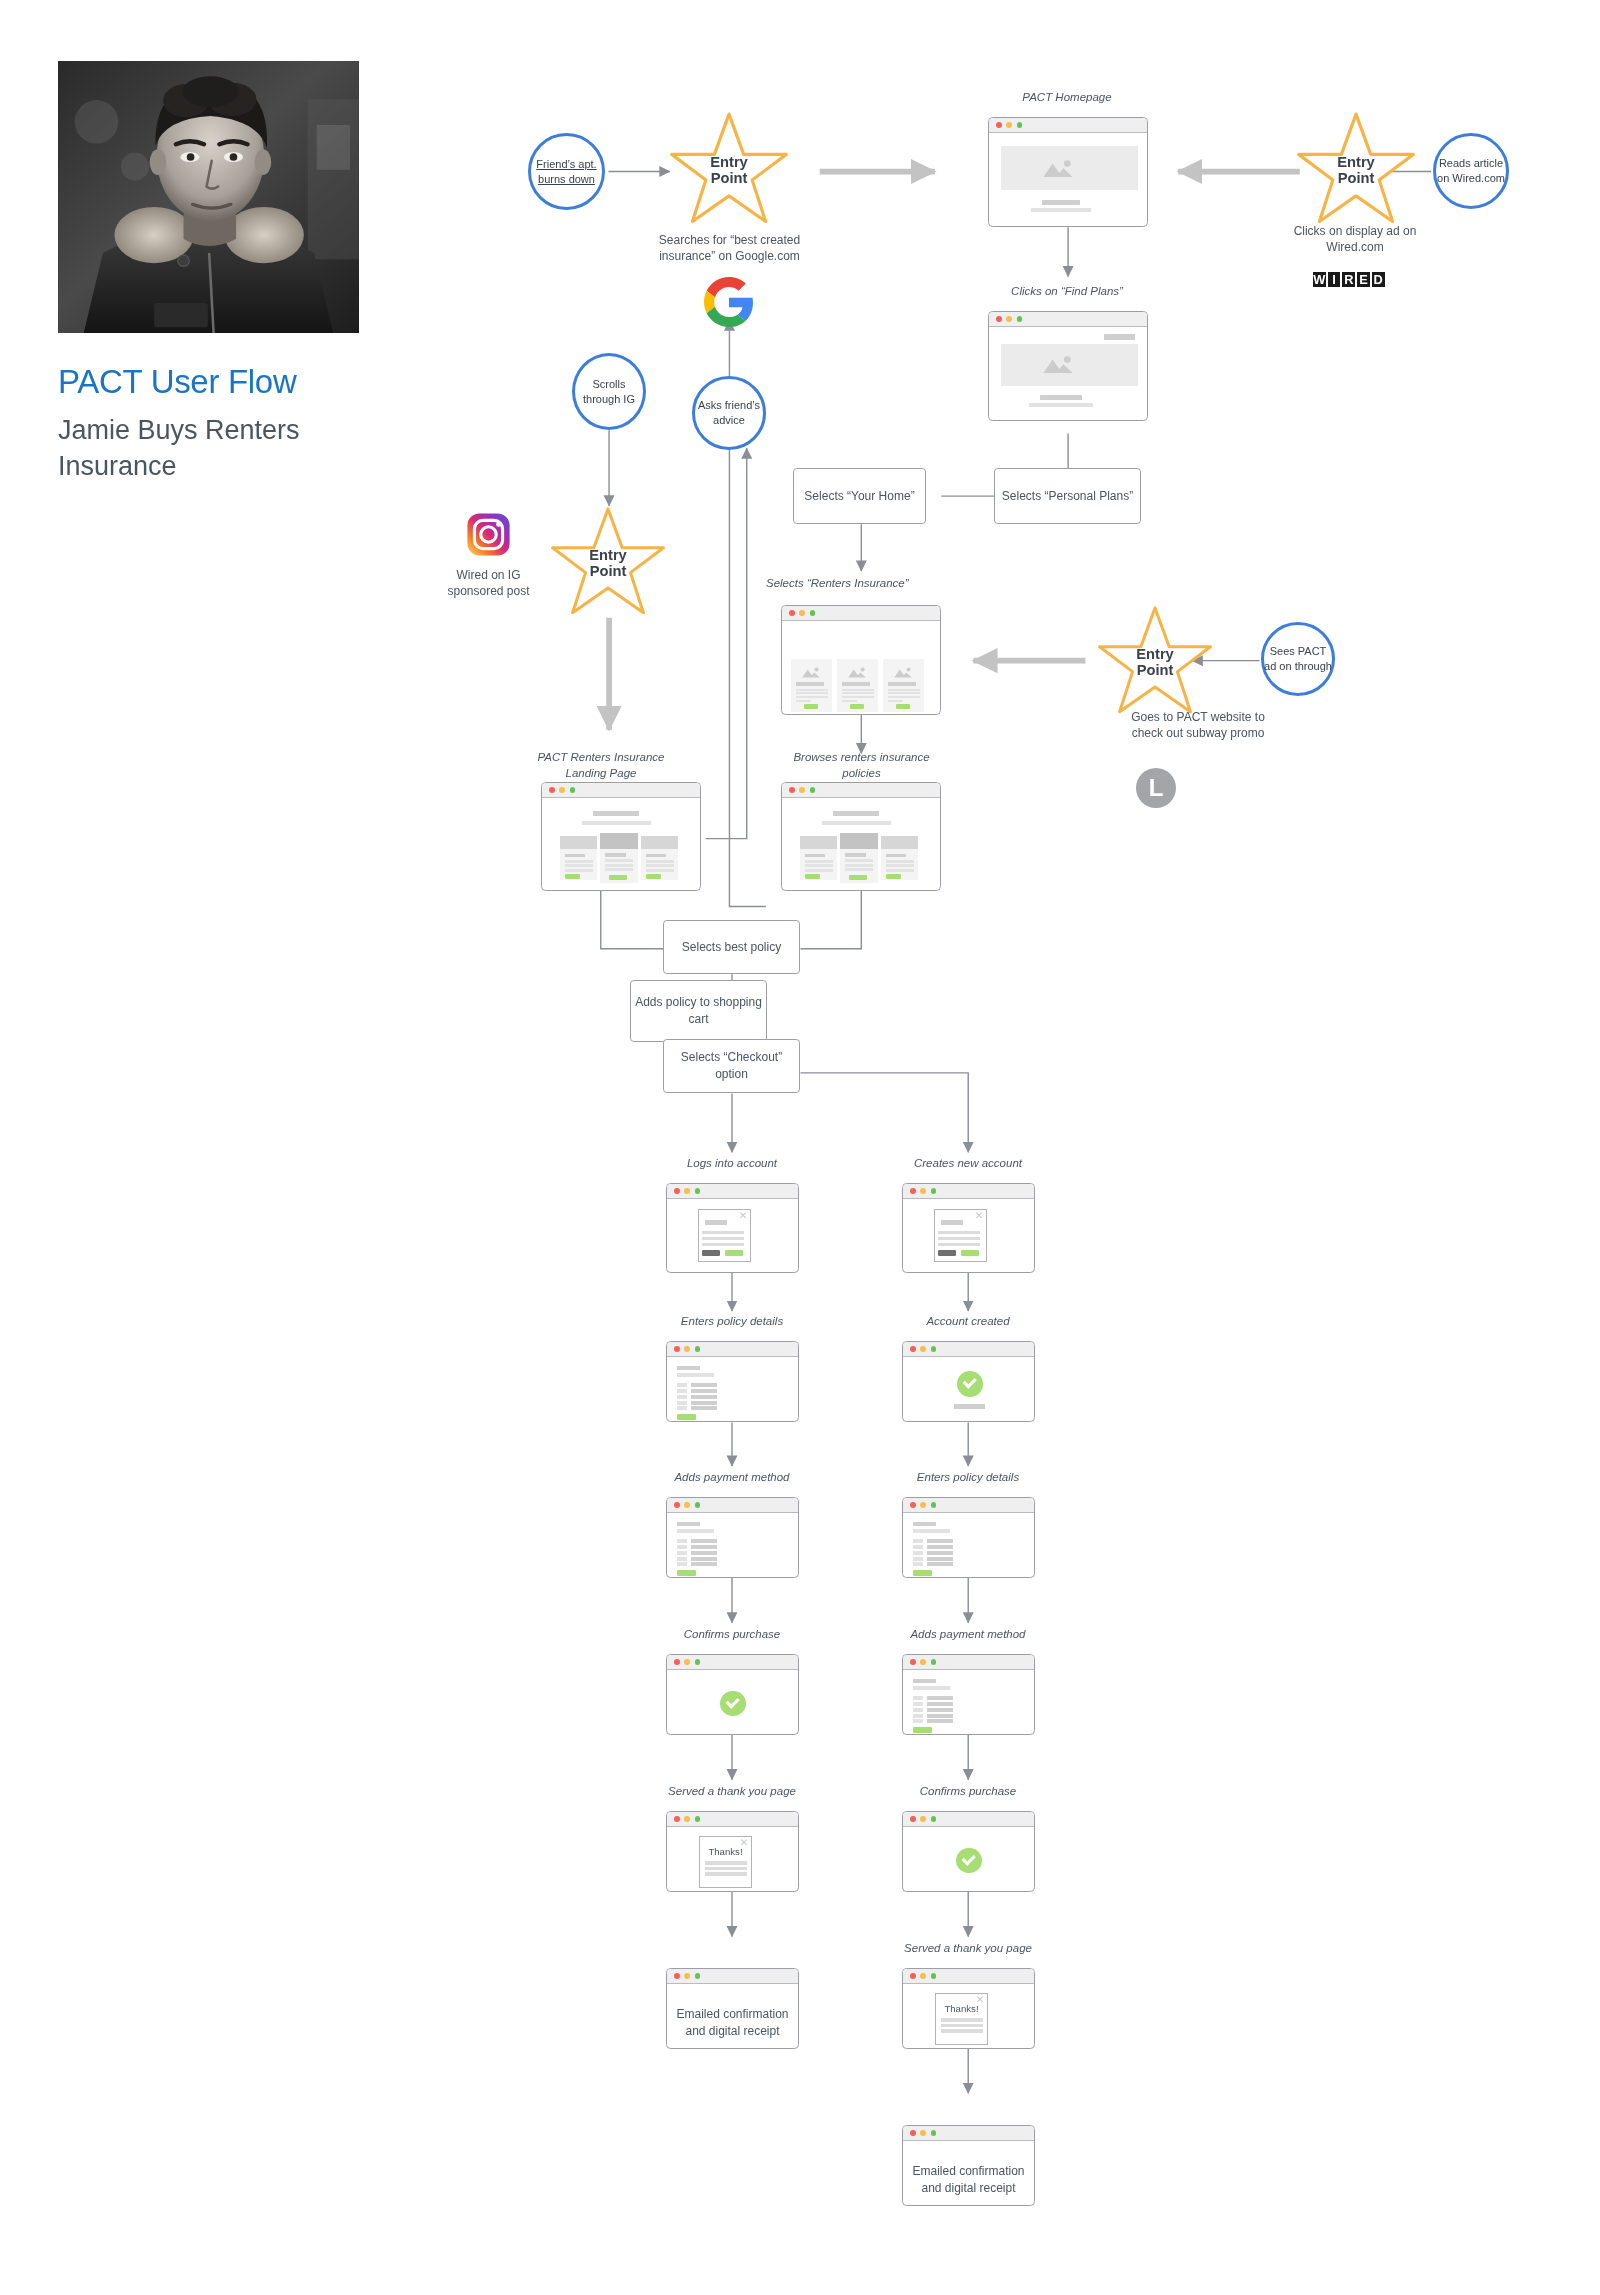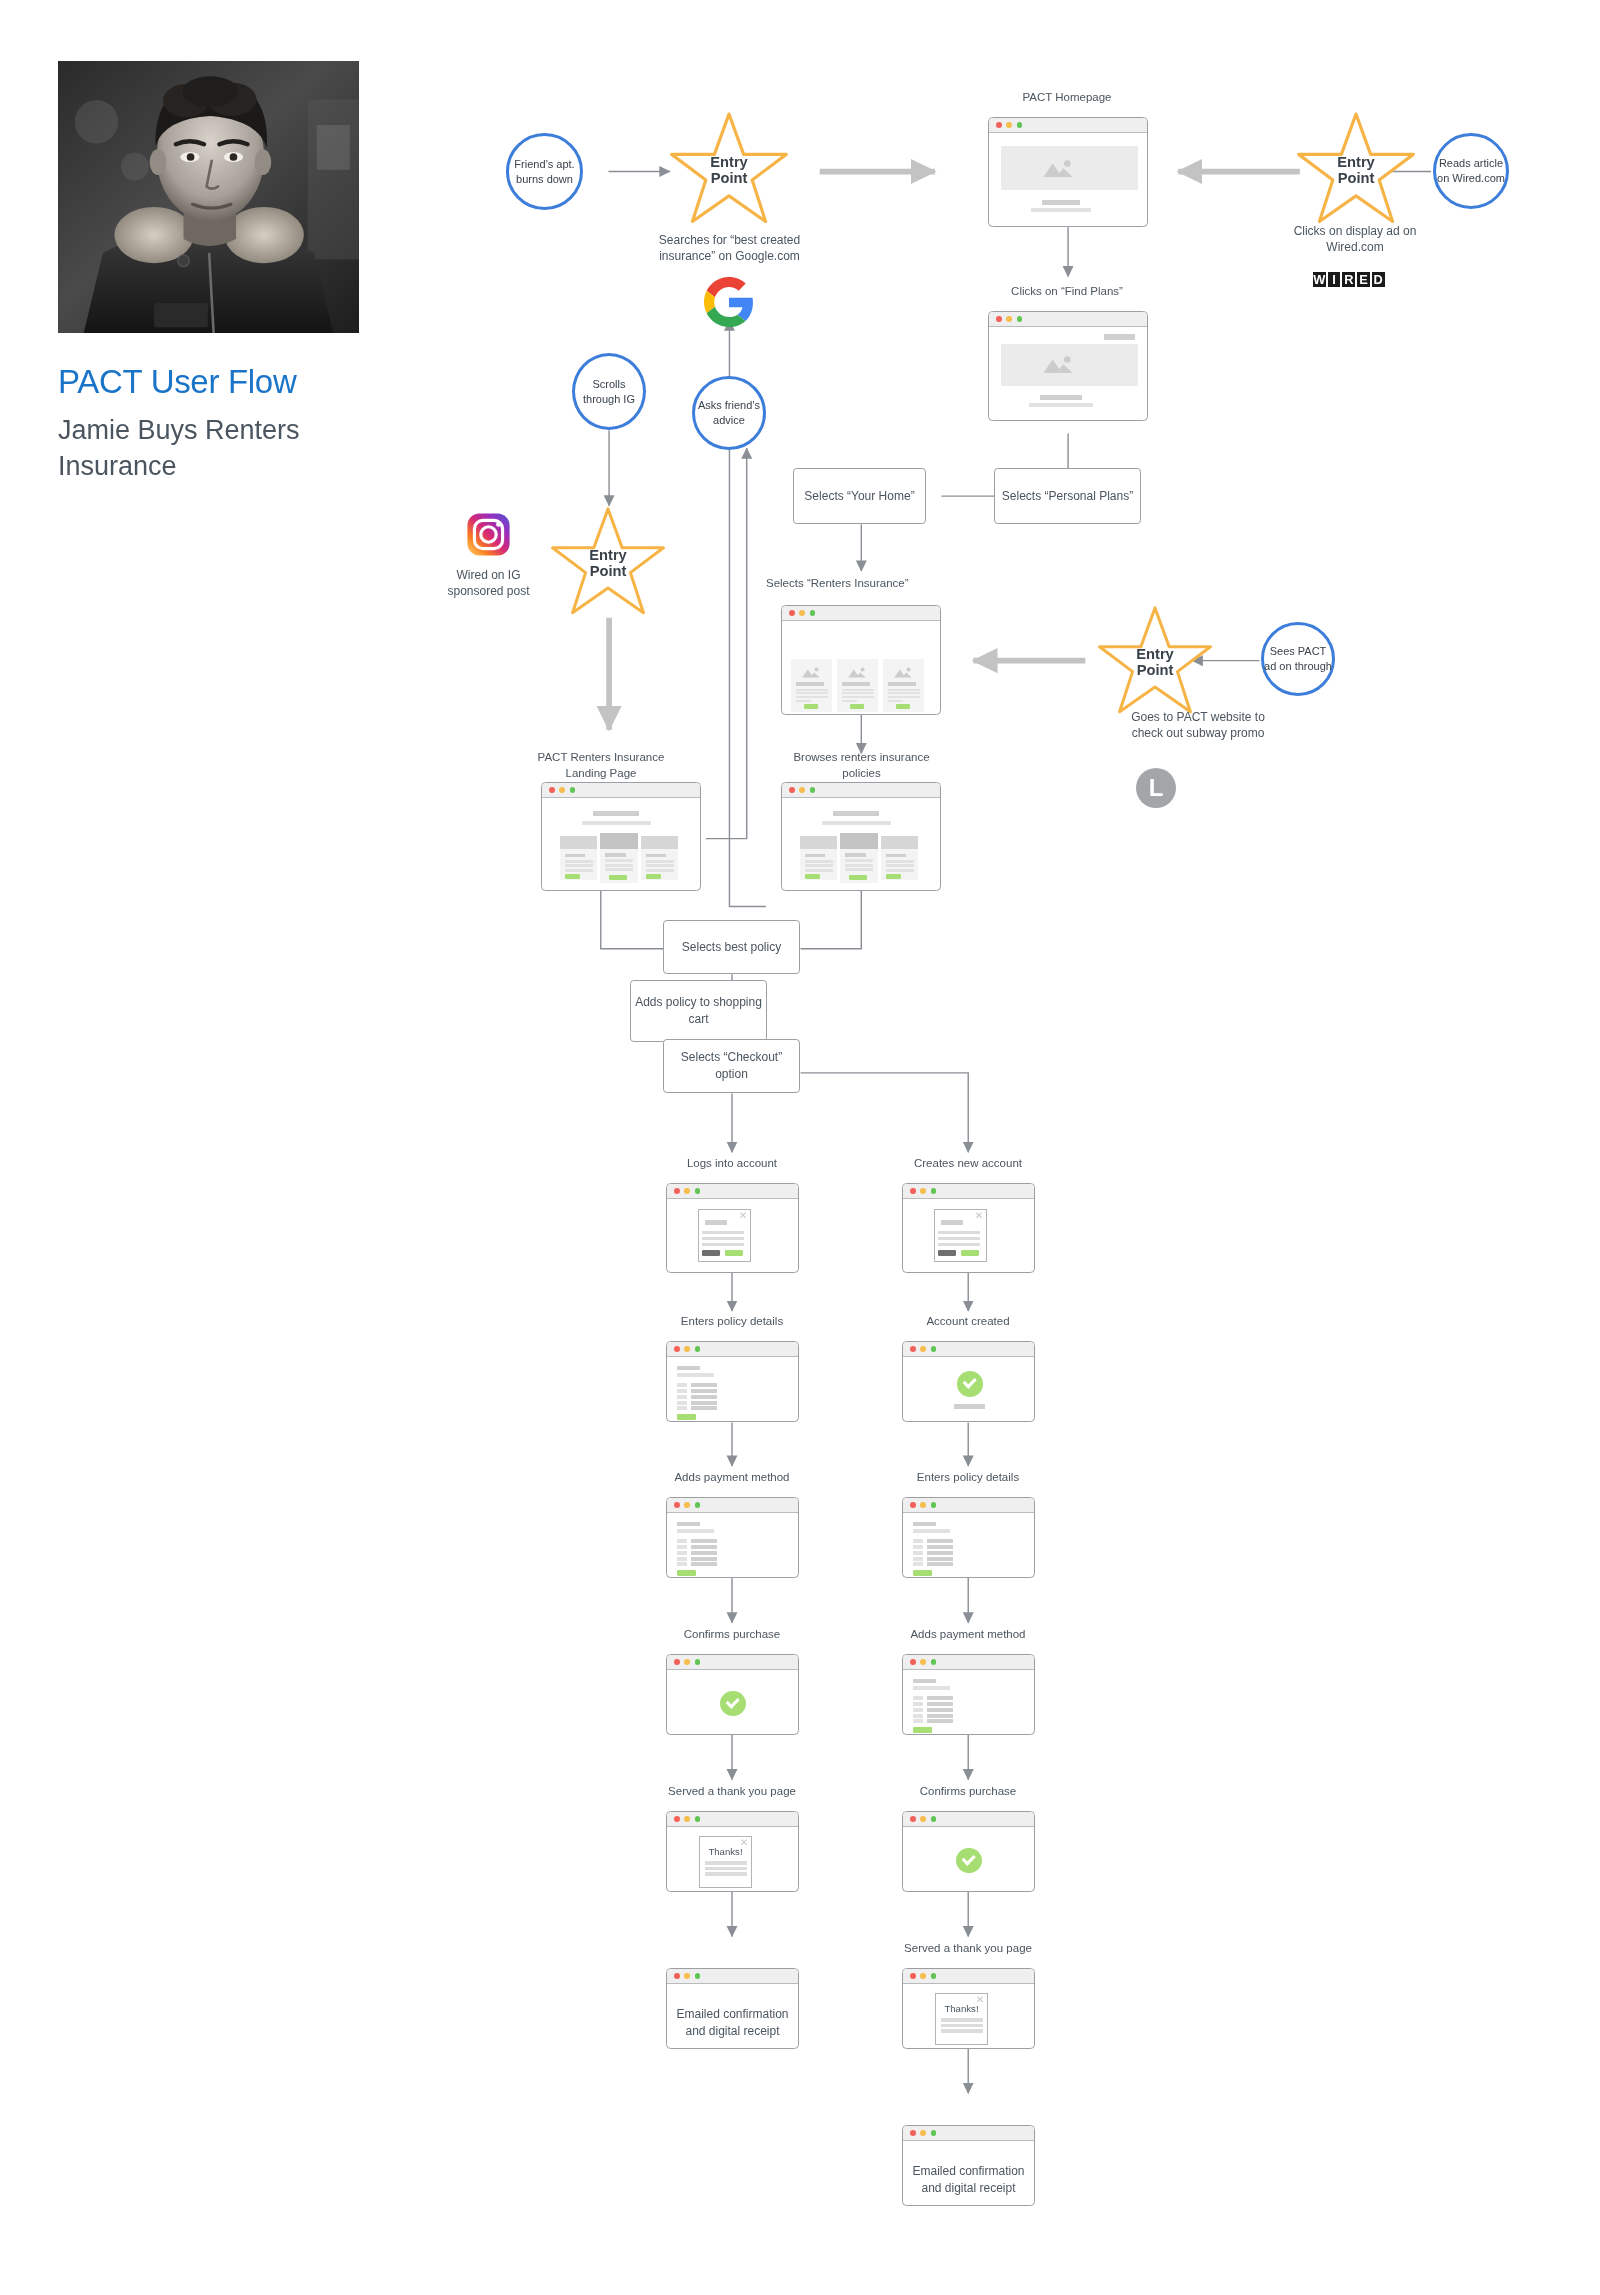--- a/index.html
+++ b/index.html
@@ -28,21 +28,21 @@
   }
   .star{position:absolute;}
   .star svg{display:block;}
   .star .starlabel{
     position:absolute;left:0;top:0;width:100%;height:100%;
     display:flex;flex-direction:column;align-items:center;justify-content:center;
     font-weight:700;font-size:14.7px;color:#39424b;line-height:1.12;
     padding-top:2.6px;box-sizing:border-box;
   }
   .caption{position:absolute;text-align:center;font-size:12px;line-height:1.35;color:#4a555f;}
-  .boxlabel{position:absolute;text-align:center;font-size:11.5px;line-height:1.35;color:#4a555f;}
+  .boxlabel{position:absolute;text-align:center;font-size:11.5px;line-height:1.35;color:#4a555f;font-style:italic;}
 
   .pbox{
     position:absolute;border:1px solid #9b9fa4;border-radius:3.8px;background:#fff;
     display:flex;align-items:center;justify-content:center;text-align:center;
     font-size:12px;line-height:1.38;color:#4a555f;box-sizing:border-box;padding:3.8px;
   }
 
   
   .bw{position:absolute;border:1px solid #9b9fa4;border-radius:4.5px;background:#fff;
       box-sizing:border-box;overflow:hidden;}
@@ -218,21 +218,21 @@
 
     <line x1="236" y1="300" x2="243" y2="425" stroke="#6a6a6a" stroke-width="4"></line>
     <circle cx="196" cy="312" r="9" fill="#3d3d3d" stroke="#555" stroke-width="2"></circle>
     <rect x="150" y="378" width="84" height="38" rx="4" fill="#2a2a2a"></rect>
   </svg>
 </div>
 
 <div class="abs" id="title">PACT User Flow</div>
 <div class="abs" id="subtitle">Jamie Buys Renters Insurance</div>
 
-<div class="abs ellipse" style="left:506px;top:133px;width:77px;height:77px;">
+<div class="abs ellipse" style="left:528px;top:133px;width:77px;height:77px;text-decoration:underline;">
   <span>Friend’s apt. burns down</span>
 </div>
 
 <div class="star" style="left:668px;top:108px;width:122px;height:122px;">
   <svg viewBox="0 0 100 96" width="122" height="122">
     <path d="M50 3 L62 36 L97 36 L69 57 L80 91 L50 70 L20 91 L31 57 L3 36 L38 36 Z" fill="#fff" stroke="#f7b446" stroke-width="2.6" stroke-linejoin="round"></path>
   </svg>
   <div class="starlabel">
     <span>Entry</span>
       <span>Point</span>

